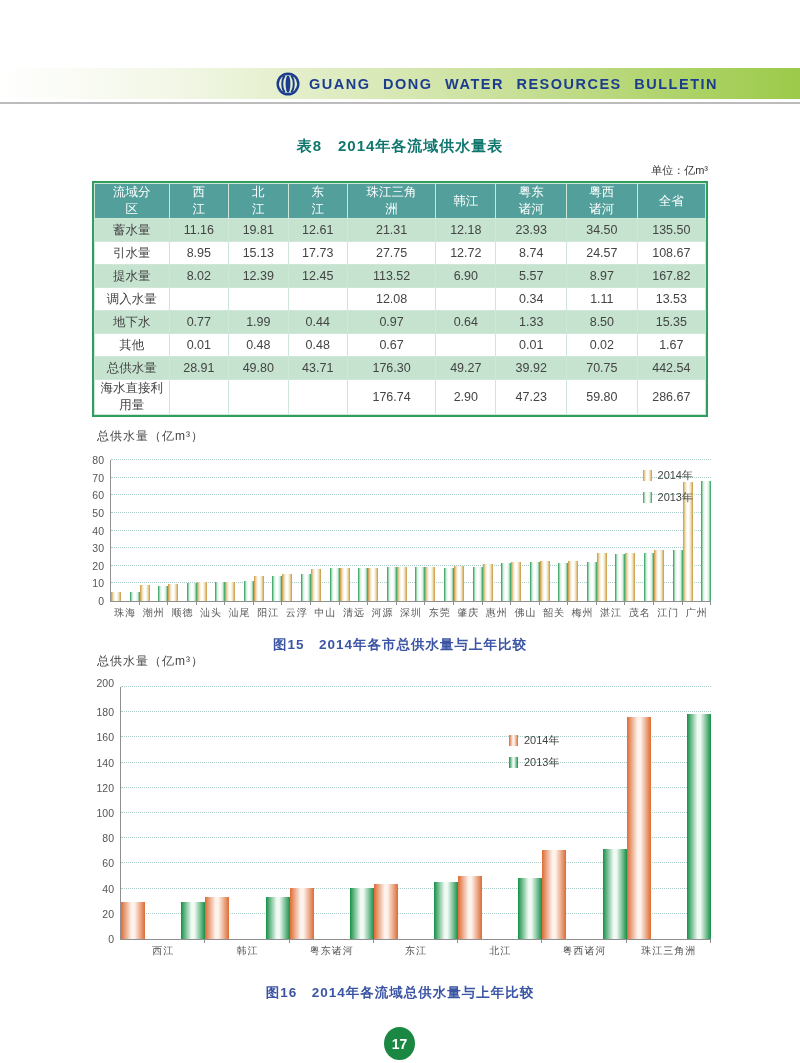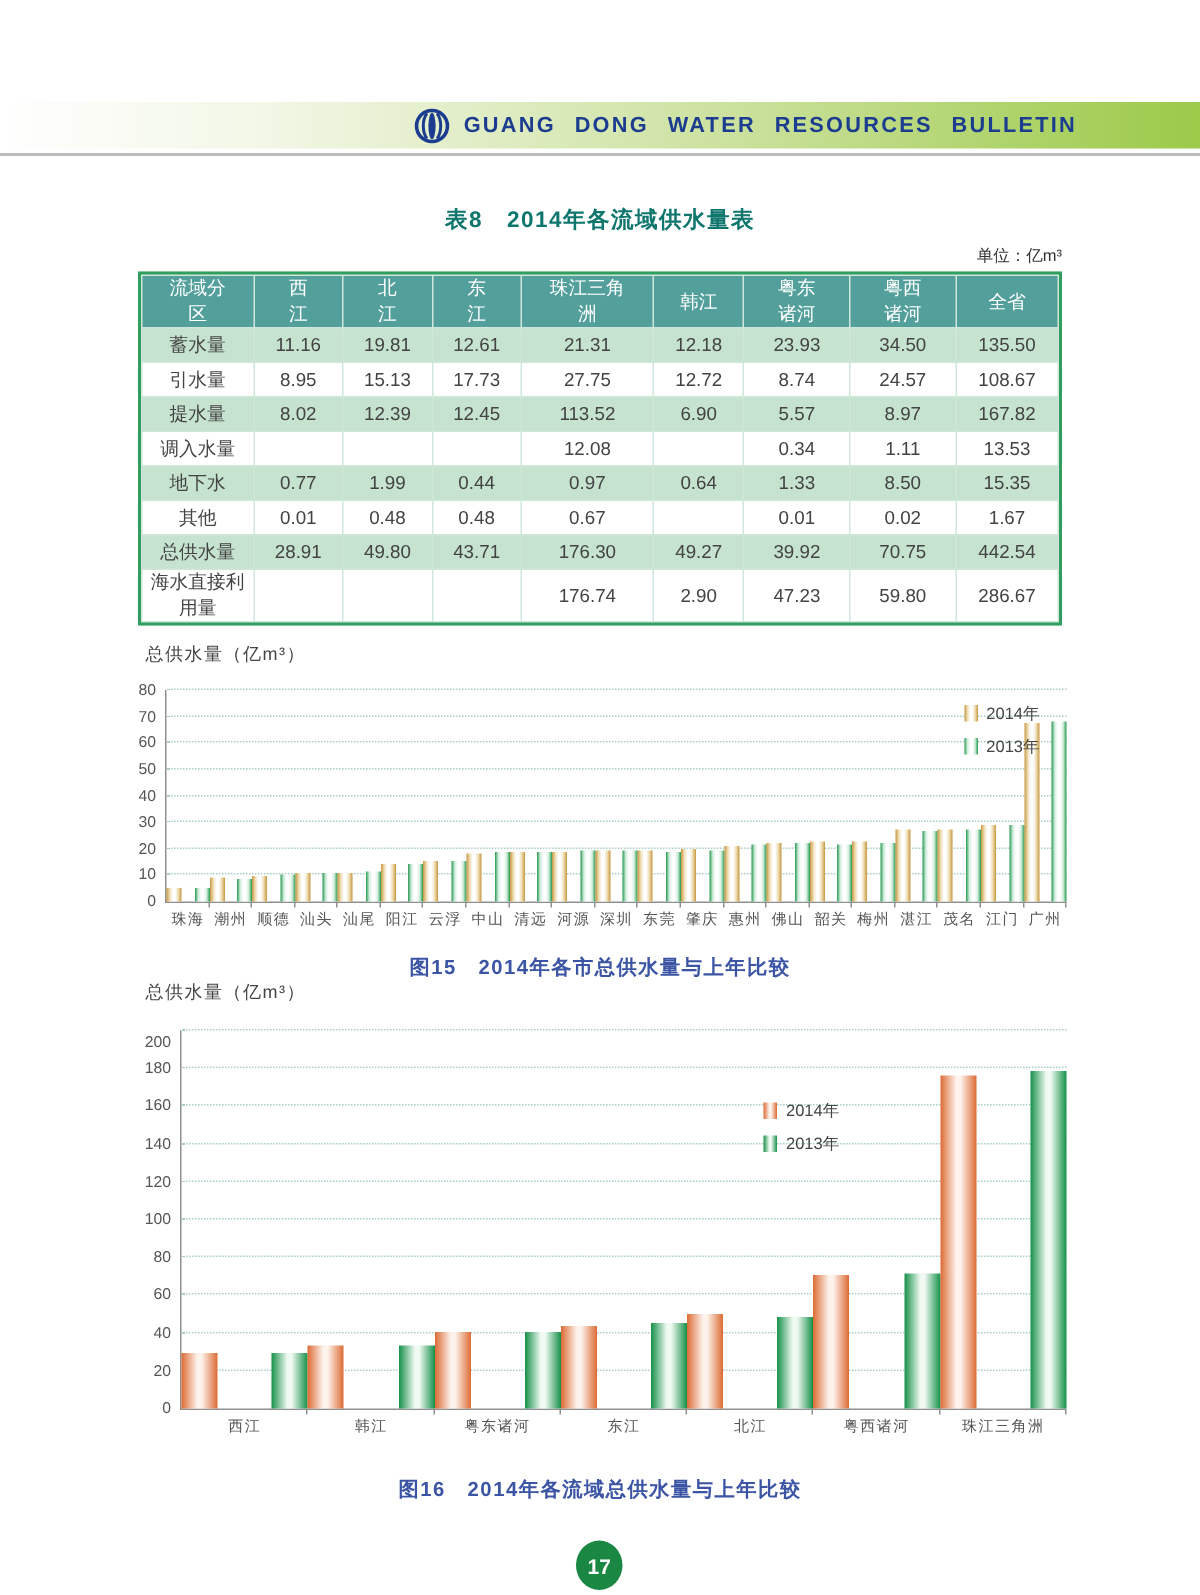--- a/index.html
+++ b/index.html
@@ -335,21 +335,21 @@
     <div class="ytick" style="bottom: 126px; transform: translateY(50%);">100</div>
     <div class="gridline" style="bottom: 151.2px;"></div>
     <div class="ytick" style="bottom: 151.2px; transform: translateY(50%);">120</div>
     <div class="gridline" style="bottom: 176.4px;"></div>
     <div class="ytick" style="bottom: 176.4px; transform: translateY(50%);">140</div>
     <div class="gridline" style="bottom: 201.6px;"></div>
     <div class="ytick" style="bottom: 201.6px; transform: translateY(50%);">160</div>
     <div class="gridline" style="bottom: 226.8px;"></div>
     <div class="ytick" style="bottom: 226.8px; transform: translateY(50%);">180</div>
     <div class="gridline" style="bottom: 252px;"></div>
-    <div class="ytick" style="bottom: 244px; transform: translateY(50%); margin-left: 28px;">200</div>
+    <div class="ytick" style="bottom: 256px; transform: translateY(50%); margin-left: 28px;">200</div>
     <div class="groups">
       <div class="group">
         <div class="bar" style="height: 36.54px; background: linear-gradient(90deg, rgb(221, 107, 53) 0%, rgb(253, 243, 236) 44%, rgb(253, 243, 236) 56%, rgb(221, 107, 53) 100%);"></div>
         <div class="bar" style="height: 36.792px; background: linear-gradient(90deg, rgb(22, 144, 72) 0%, rgb(240, 250, 243) 44%, rgb(240, 250, 243) 56%, rgb(22, 144, 72) 100%);"></div>
         <div class="xlabel">西江</div>
       </div>
       <div class="group">
         <div class="bar" style="height: 42.21px; background: linear-gradient(90deg, rgb(221, 107, 53) 0%, rgb(253, 243, 236) 44%, rgb(253, 243, 236) 56%, rgb(221, 107, 53) 100%);"></div>
         <div class="bar" style="height: 41.58px; background: linear-gradient(90deg, rgb(22, 144, 72) 0%, rgb(240, 250, 243) 44%, rgb(240, 250, 243) 56%, rgb(22, 144, 72) 100%);"></div>
         <div class="xlabel">韩江</div>

